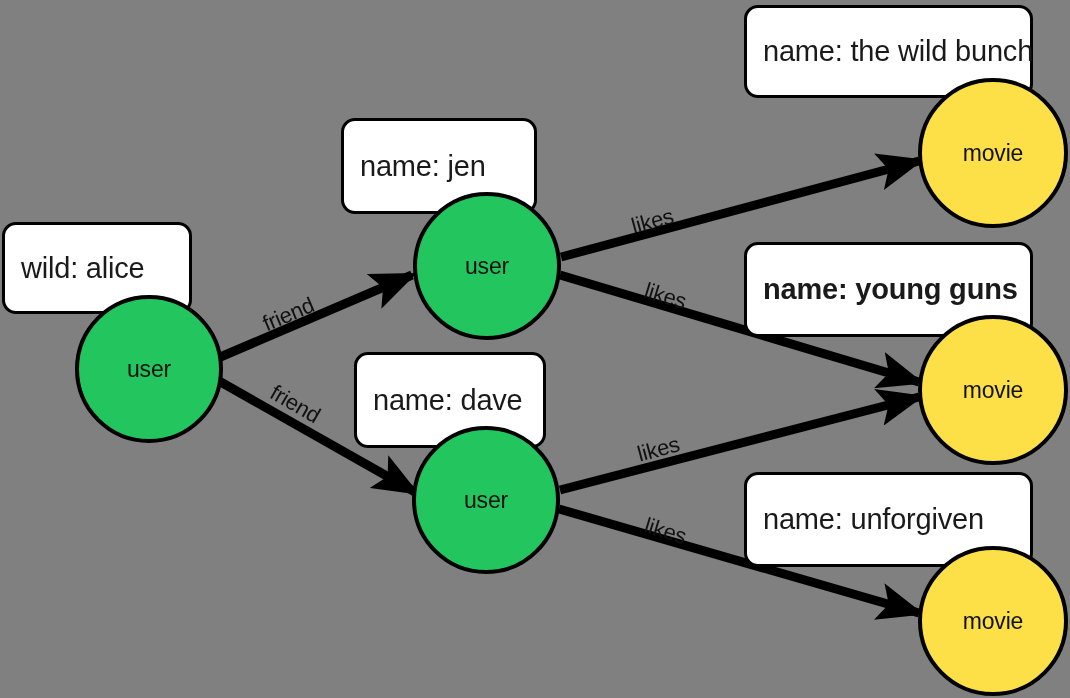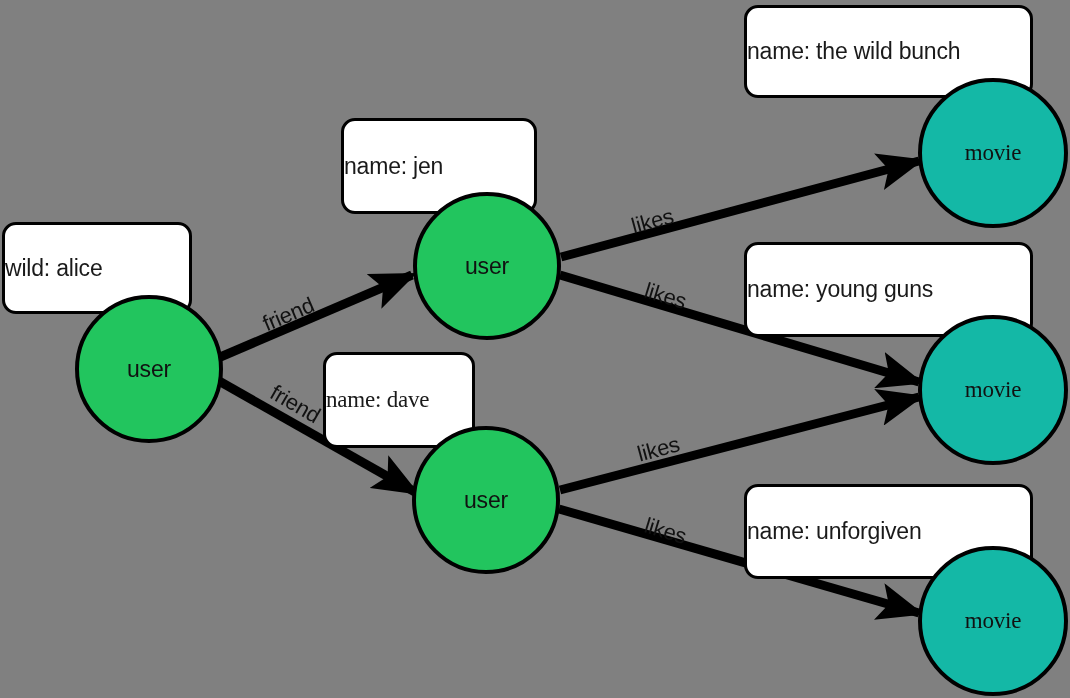--- a/index.html
+++ b/index.html
@@ -26,42 +26,43 @@
     position: absolute;
     box-sizing: border-box;
     background: #ffffff;
     border: 3px solid #000000;
     border-radius: 14px;
     display: flex;
     align-items: center;
     z-index: 2;
   }
   .prop-box .prop-text {
-    font-size: 23px;
+    padding-left: 16px;
+    font-size: 29px;
     color: #1a1a1a;
     white-space: nowrap;
     letter-spacing: -0.2px;
   }
   .node {
     position: absolute;
     box-sizing: border-box;
     border: 4px solid #000000;
     border-radius: 50%;
     display: flex;
     align-items: center;
     justify-content: center;
     z-index: 3;
   }
   .node .node-label {
     font-size: 23px;
     color: #111111;
     letter-spacing: -0.2px;
   }
   .node.user { background: #22c55e; }
-  .node.movie { background: #14b8a6; font-family: Liberation Serif, serif; }
+  .node.movie { background: #fde047; }
   .edge-label {
     position: absolute;
     font-size: 22px;
     color: #111111;
     white-space: nowrap;
     z-index: 4;
     transform-origin: left center;
     letter-spacing: -0.3px;
   }
 </style>
@@ -85,30 +86,30 @@
         <line x1="559" y1="509" x2="919" y2="613" stroke="#000000" stroke-width="9" marker-end="url(#arrowhead)"></line>
       </g>
   </svg>
 
   <div class="prop-box" style="left:2px; top:222px; width:190px; height:92px;">
     <span class="prop-text">wild: alice</span>
   </div>
   <div class="prop-box" style="left:341px; top:118px; width:196px; height:96px;">
     <span class="prop-text">name: jen</span>
   </div>
-  <div class="prop-box" style="left:323px; top:352px; width:152px; height:96px;font-family:Liberation Serif, serif;">
+  <div class="prop-box" style="left:354px; top:352px; width:192px; height:96px;">
     <span class="prop-text">name: dave</span>
   </div>
   <div class="prop-box" style="left:744px; top:5px; width:289px; height:93px;">
     <span class="prop-text">name: the wild bunch</span>
   </div>
-  <div class="prop-box" style="left:744px; top:242px; width:289px; height:95px;">
+  <div class="prop-box" style="left:744px; top:242px; width:289px; height:95px;font-weight:bold;">
     <span class="prop-text">name: young guns</span>
   </div>
-  <div class="prop-box" style="left:744px; top:484px; width:289px; height:95px;text-align:center;">
+  <div class="prop-box" style="left:744px; top:472px; width:289px; height:95px;text-align:center;">
     <span class="prop-text">name: unforgiven</span>
   </div>
 
   <div class="node user" style="left:75px; top:295px; width:148px; height:148px;">
     <span class="node-label">user</span>
   </div>
   <div class="node user" style="left:413px; top:192px; width:148px; height:148px;">
     <span class="node-label">user</span>
   </div>
   <div class="node user" style="left:412px; top:426px; width:148px; height:148px;">

